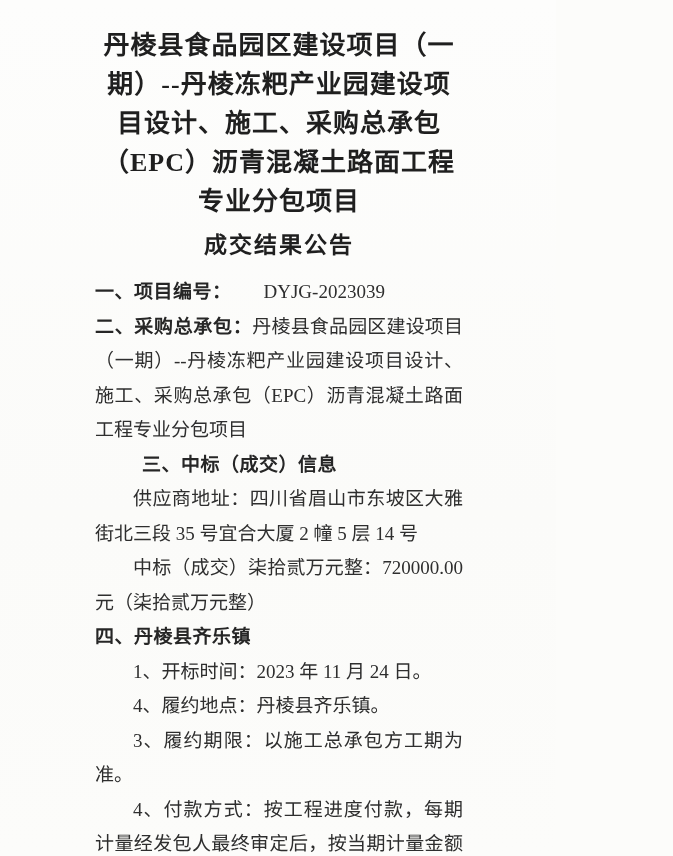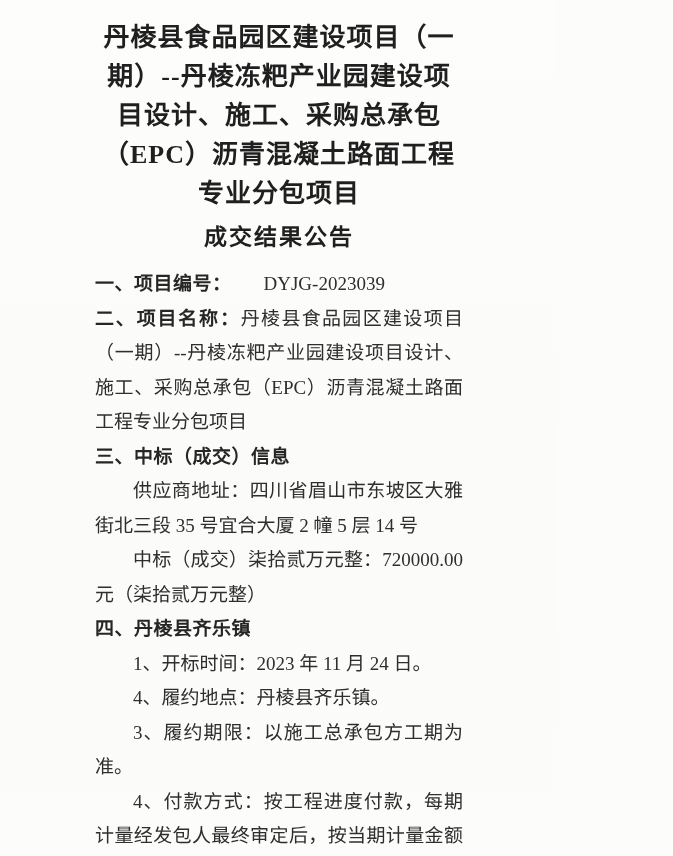--- a/index.html
+++ b/index.html
@@ -11,21 +11,21 @@
     width: 673px;
     height: 856px;
     overflow: hidden;
     background: #fcfcfa;
     font-family: "Liberation Serif", "DejaVu Serif", serif;
   }
   .page {
     box-sizing: border-box;
     width: 556px;
     height: 856px;
-    padding: 16px 93px 0 95px;
+    padding: 24px 93px 0 95px;
     background: linear-gradient(180deg, #fdfdfc 0%, #fbfbf9 60%, #fcfcfa 100%);
   }
   .doc-title {
     margin: 2px 0 0 0;
     font-size: 26px;
     font-weight: 700;
     line-height: 39px;
     text-align: center;
     letter-spacing: 1px;
     color: #1f1f1f;
@@ -72,23 +72,23 @@
 <div class="page">
 
   <h1 class="doc-title" style="color: rgb(31, 31, 31);">丹棱县食品园区建设项目（一期）--丹棱冻粑产业园建设项目设计、施工、采购总承包（EPC）沥青混凝土路面工程专业分包项目</h1>
 
   <h2 class="doc-subtitle" style="color: rgb(31, 31, 31);">成交结果公告</h2>
 
   <div class="body-text">
 
     <p class="para"><span class="h-label" style="color: rgb(38, 38, 38);">一、项目编号：</span><span class="v-text" style="color: rgb(46, 46, 46); margin-left: 32px;">DYJG-2023039</span></p>
 
-    <p class="para"><span class="h-label" style="color: rgb(38, 38, 38);">二、项目名称：</span><span class="v-text" style="color: rgb(46, 46, 46);">丹棱县食品园区建设项目（一期）--丹棱冻粑产业园建设项目设计、施工、采购总承包（EPC）沥青混凝土路面工程专业分包项目</span></p>
+    <p class="para"><span class="h-label" style="color: rgb(38, 38, 38);">二、采购总承包：</span><span class="v-text" style="color: rgb(46, 46, 46);">丹棱县食品园区建设项目（一期）--丹棱冻粑产业园建设项目设计、施工、采购总承包（EPC）沥青混凝土路面工程专业分包项目</span></p>
 
-    <p class="para"><span class="h-label" style="color: rgb(38, 38, 38);">三、中标（成交）信息</span></p>
+    <p class="para"><span class="h-label" style="color: rgb(38, 38, 38); margin-left: 47px;">三、中标（成交）信息</span></p>
 
 
     <p class="para indent"><span class="v-text" style="color: rgb(46, 46, 46); font-family: Liberation Serif, serif;">供应商地址：</span><span class="v-text" style="color: rgb(46, 46, 46);">四川省眉山市东坡区大雅街北三段 35 号宜合大厦 2 幢 5 层 14 号</span></p>
 
     <p class="para indent"><span class="v-text" style="color: rgb(46, 46, 46);">中标（成交）柒拾贰万元整：</span><span class="v-text" style="color: rgb(46, 46, 46);">720000.00 元（柒拾贰万元整）</span></p>
 
     <p class="para"><span class="h-label" style="color: rgb(38, 38, 38);">四、丹棱县齐乐镇</span></p>
 
     <p class="para indent"><span class="v-text" style="color: rgb(46, 46, 46);">1、开标时间：2023 年 11 月 24 日。</span></p>
 

